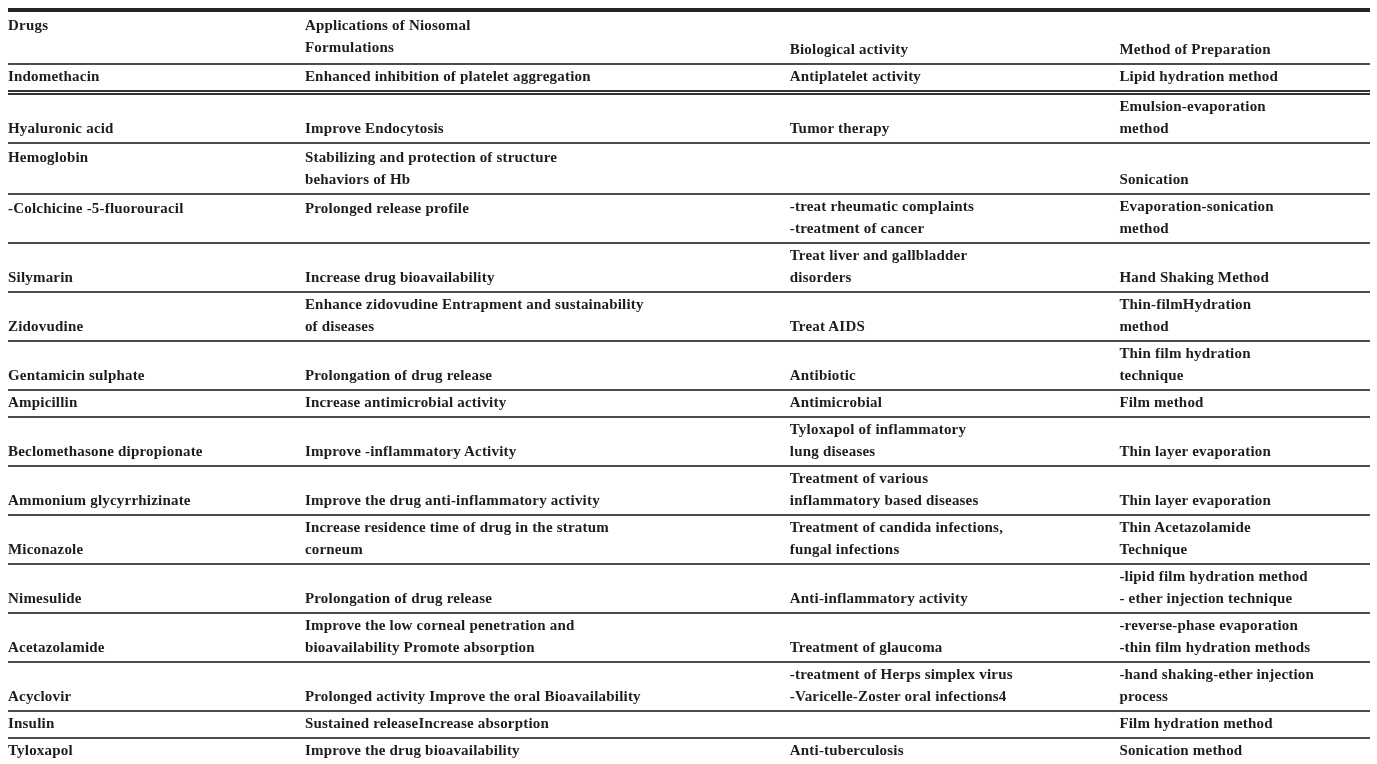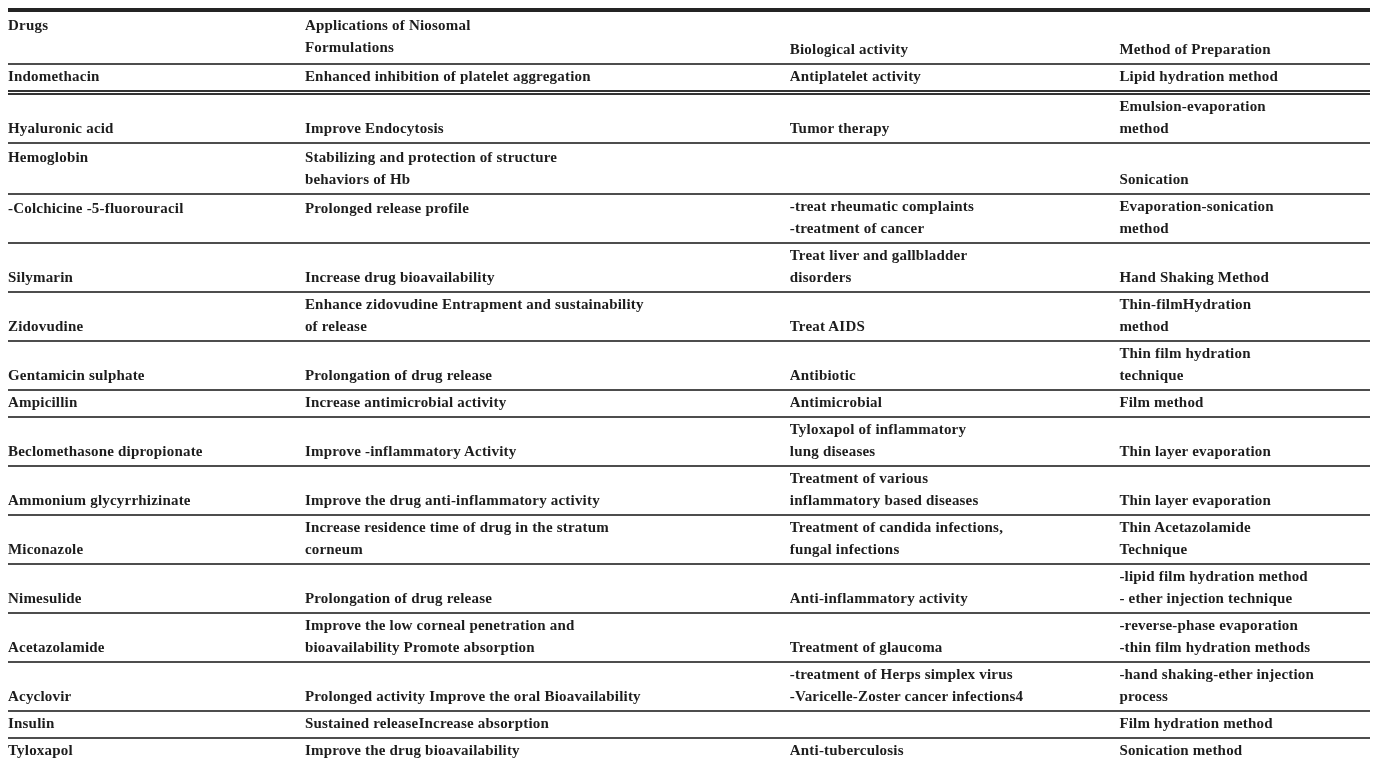--- a/index.html
+++ b/index.html
@@ -126,21 +126,21 @@
           <td>
             <div class="line">Hand Shaking Method</div>
           </td>
         </tr>
         <tr style="height: 46px;">
           <td>
             <div class="line">Zidovudine</div>
           </td>
           <td>
             <div class="line">Enhance zidovudine Entrapment and sustainability</div>
-            <div class="line">of release</div>
+            <div class="line">of diseases</div>
           </td>
           <td>
             <div class="line">Treat AIDS</div>
           </td>
           <td>
             <div class="line">Thin-filmHydration</div>
             <div class="line">method</div>
           </td>
         </tr>
         <tr style="height: 46px;">
@@ -252,21 +252,21 @@
         </tr>
         <tr style="height: 46px;">
           <td>
             <div class="line">Acyclovir</div>
           </td>
           <td>
             <div class="line">Prolonged activity Improve the oral Bioavailability</div>
           </td>
           <td>
             <div class="line">-treatment of Herps simplex virus</div>
-            <div class="line">-Varicelle-Zoster cancer infections4</div>
+            <div class="line">-Varicelle-Zoster oral infections4</div>
           </td>
           <td>
             <div class="line">-hand shaking-ether injection</div>
             <div class="line">process</div>
           </td>
         </tr>
         <tr style="height: 24px;">
           <td>
             <div class="line">Insulin</div>
           </td>

